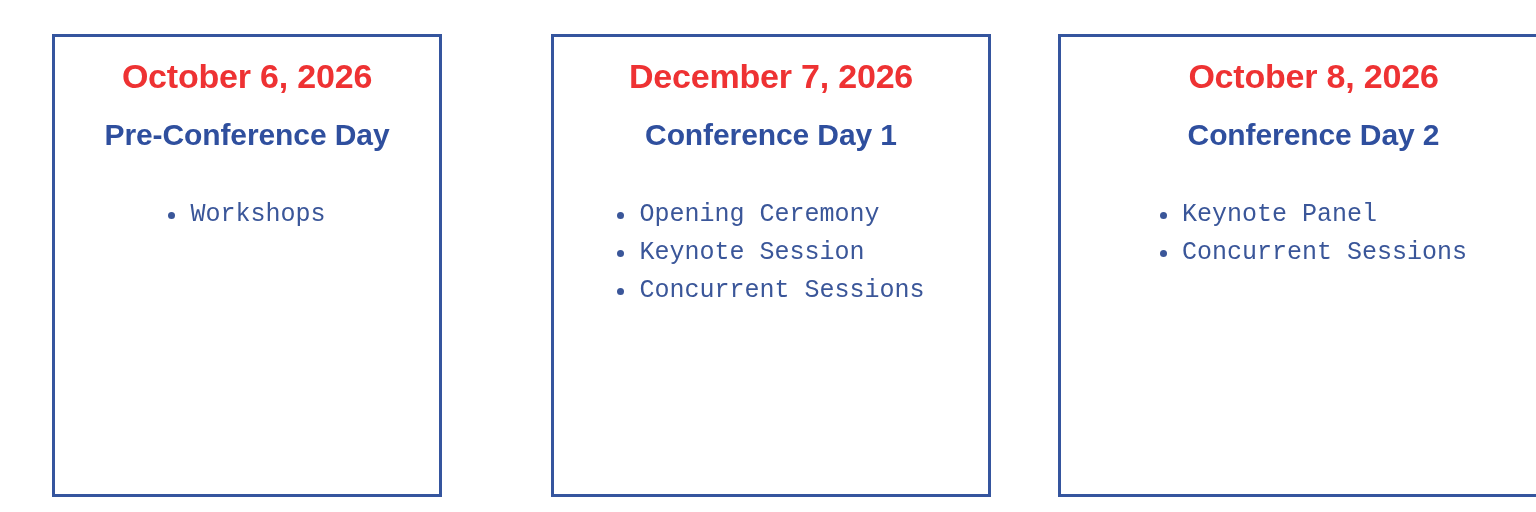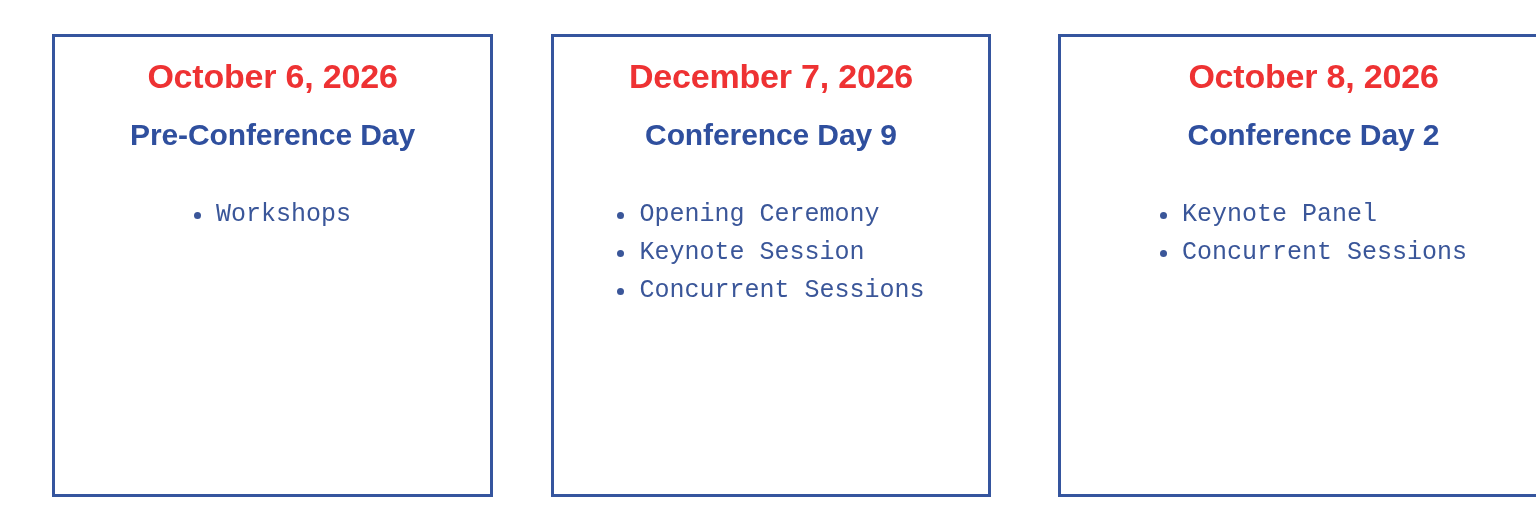--- a/index.html
+++ b/index.html
@@ -27,21 +27,21 @@
     top: 34px;
     height: 463px;
     box-sizing: border-box;
     border: 3px solid #35559E;
     background: #ffffff;
     display: flex;
     flex-direction: column;
     align-items: center;
   }
 
-  .day-card.card-0 { left: 52px;   width: 441px; }
+  .day-card.card-0 { left: 52px;   width: 390px; }
   .day-card.card-1 { left: 551px;  width: 440px; }
   .day-card.card-2 { left: 1046px; width: 511px; margin-left: 12px; }
 
   .card-date {
     margin: 0;
     padding: 0;
     color: #EE3233;
     font-size: 34px;
     font-weight: bold;
     line-height: 1;
@@ -112,21 +112,21 @@
         <li class="session-item">
           <span class="session-bullet"></span>
           <span>Workshops</span>
         </li>
       </ul>
     </div>
   </div>
 
   <div class="day-card card-1">
     <div class="card-date">December 7, 2026</div>
-    <div class="card-subtitle">Conference Day 9</div>
+    <div class="card-subtitle">Conference Day 1</div>
     <div class="card-body">
       <ul class="session-list">
         <li class="session-item">
           <span class="session-bullet"></span>
           <span>Opening Ceremony</span>
         </li>
         <li class="session-item">
           <span class="session-bullet"></span>
           <span>Keynote Session</span>
         </li>

